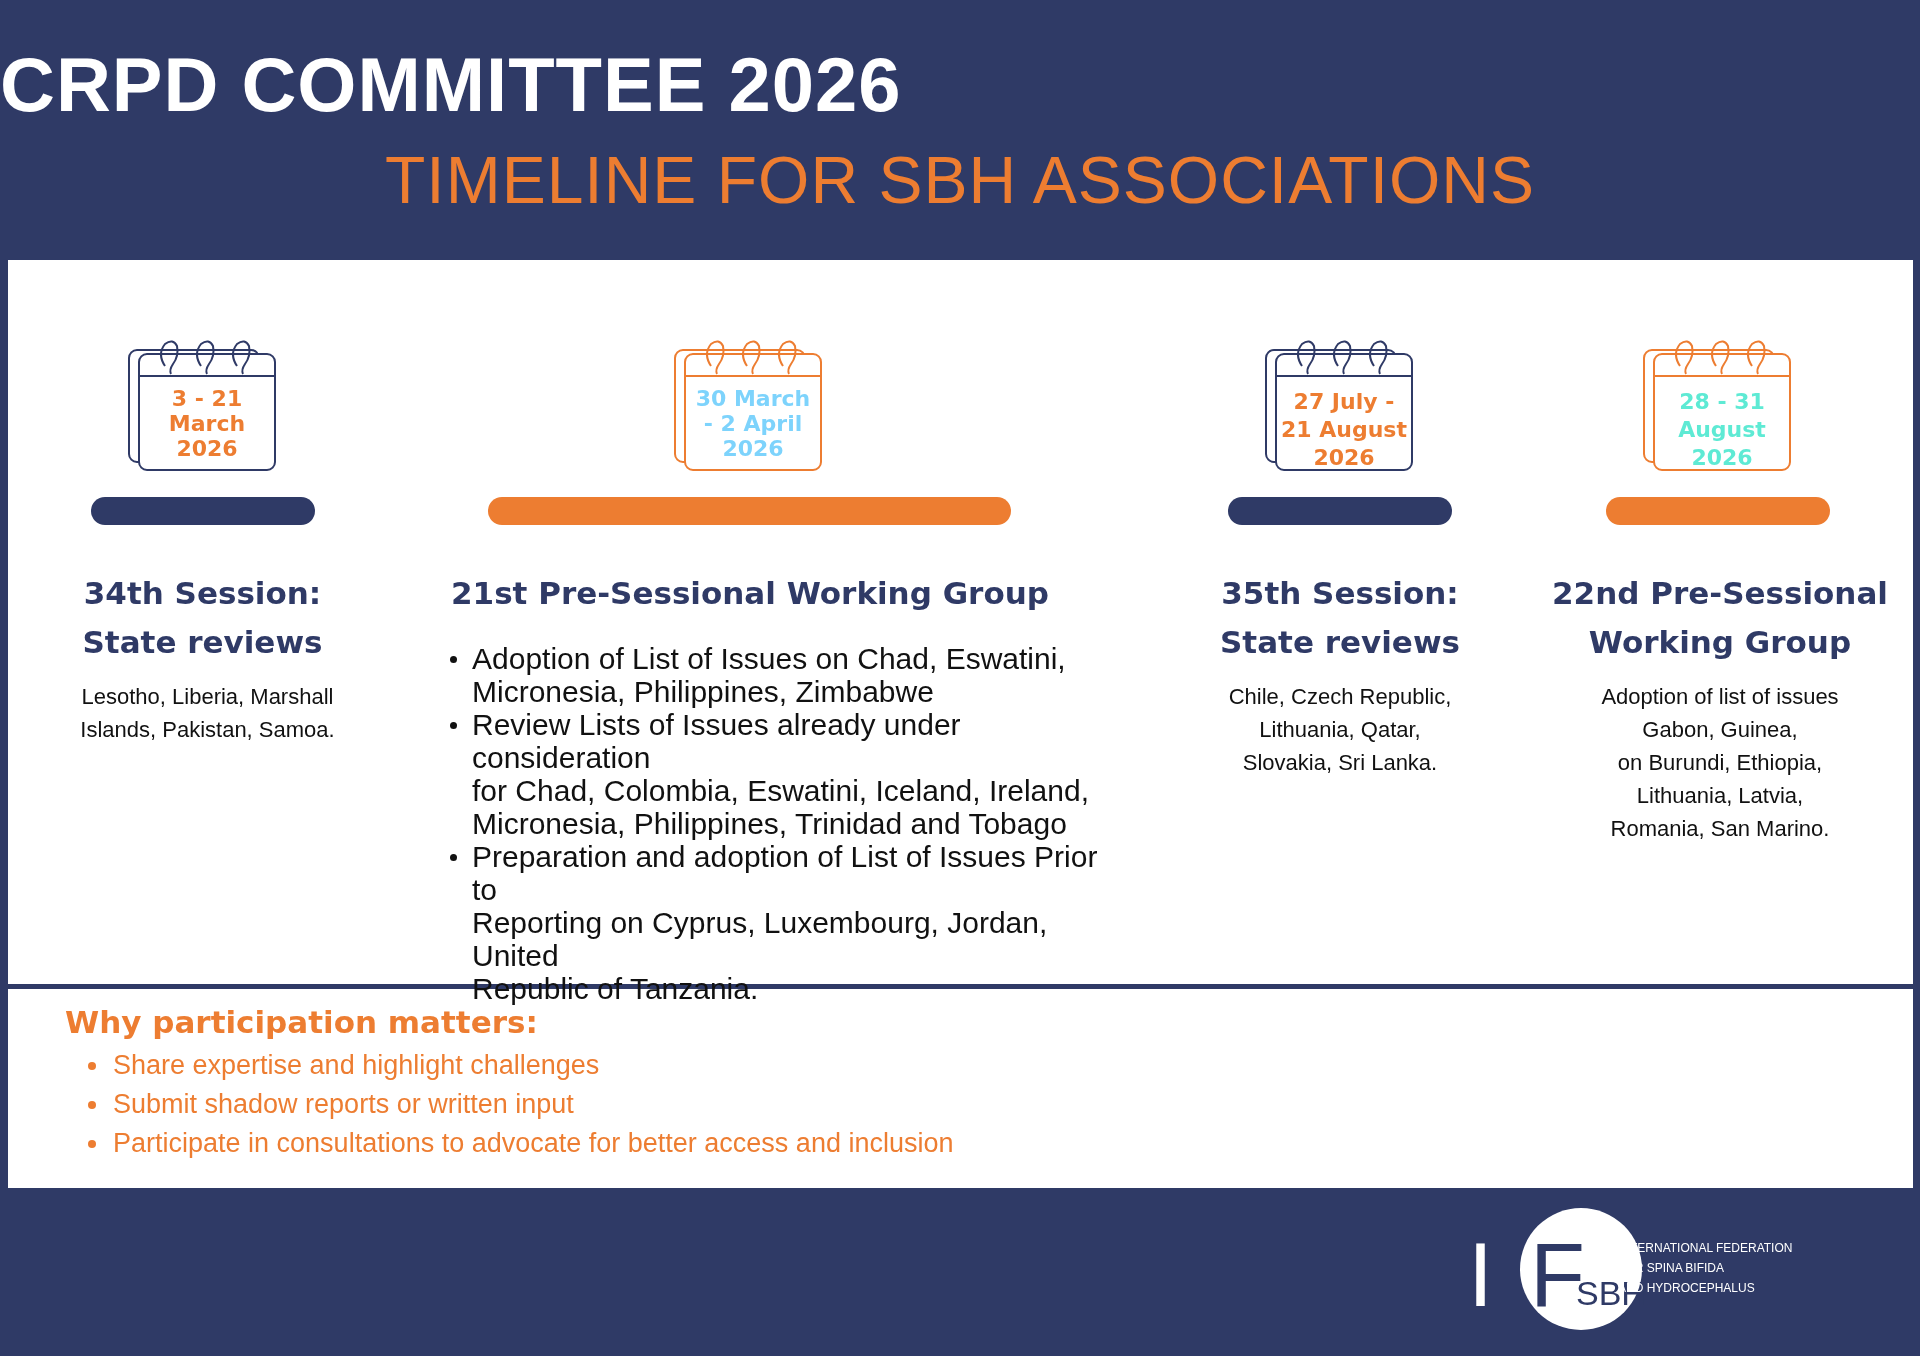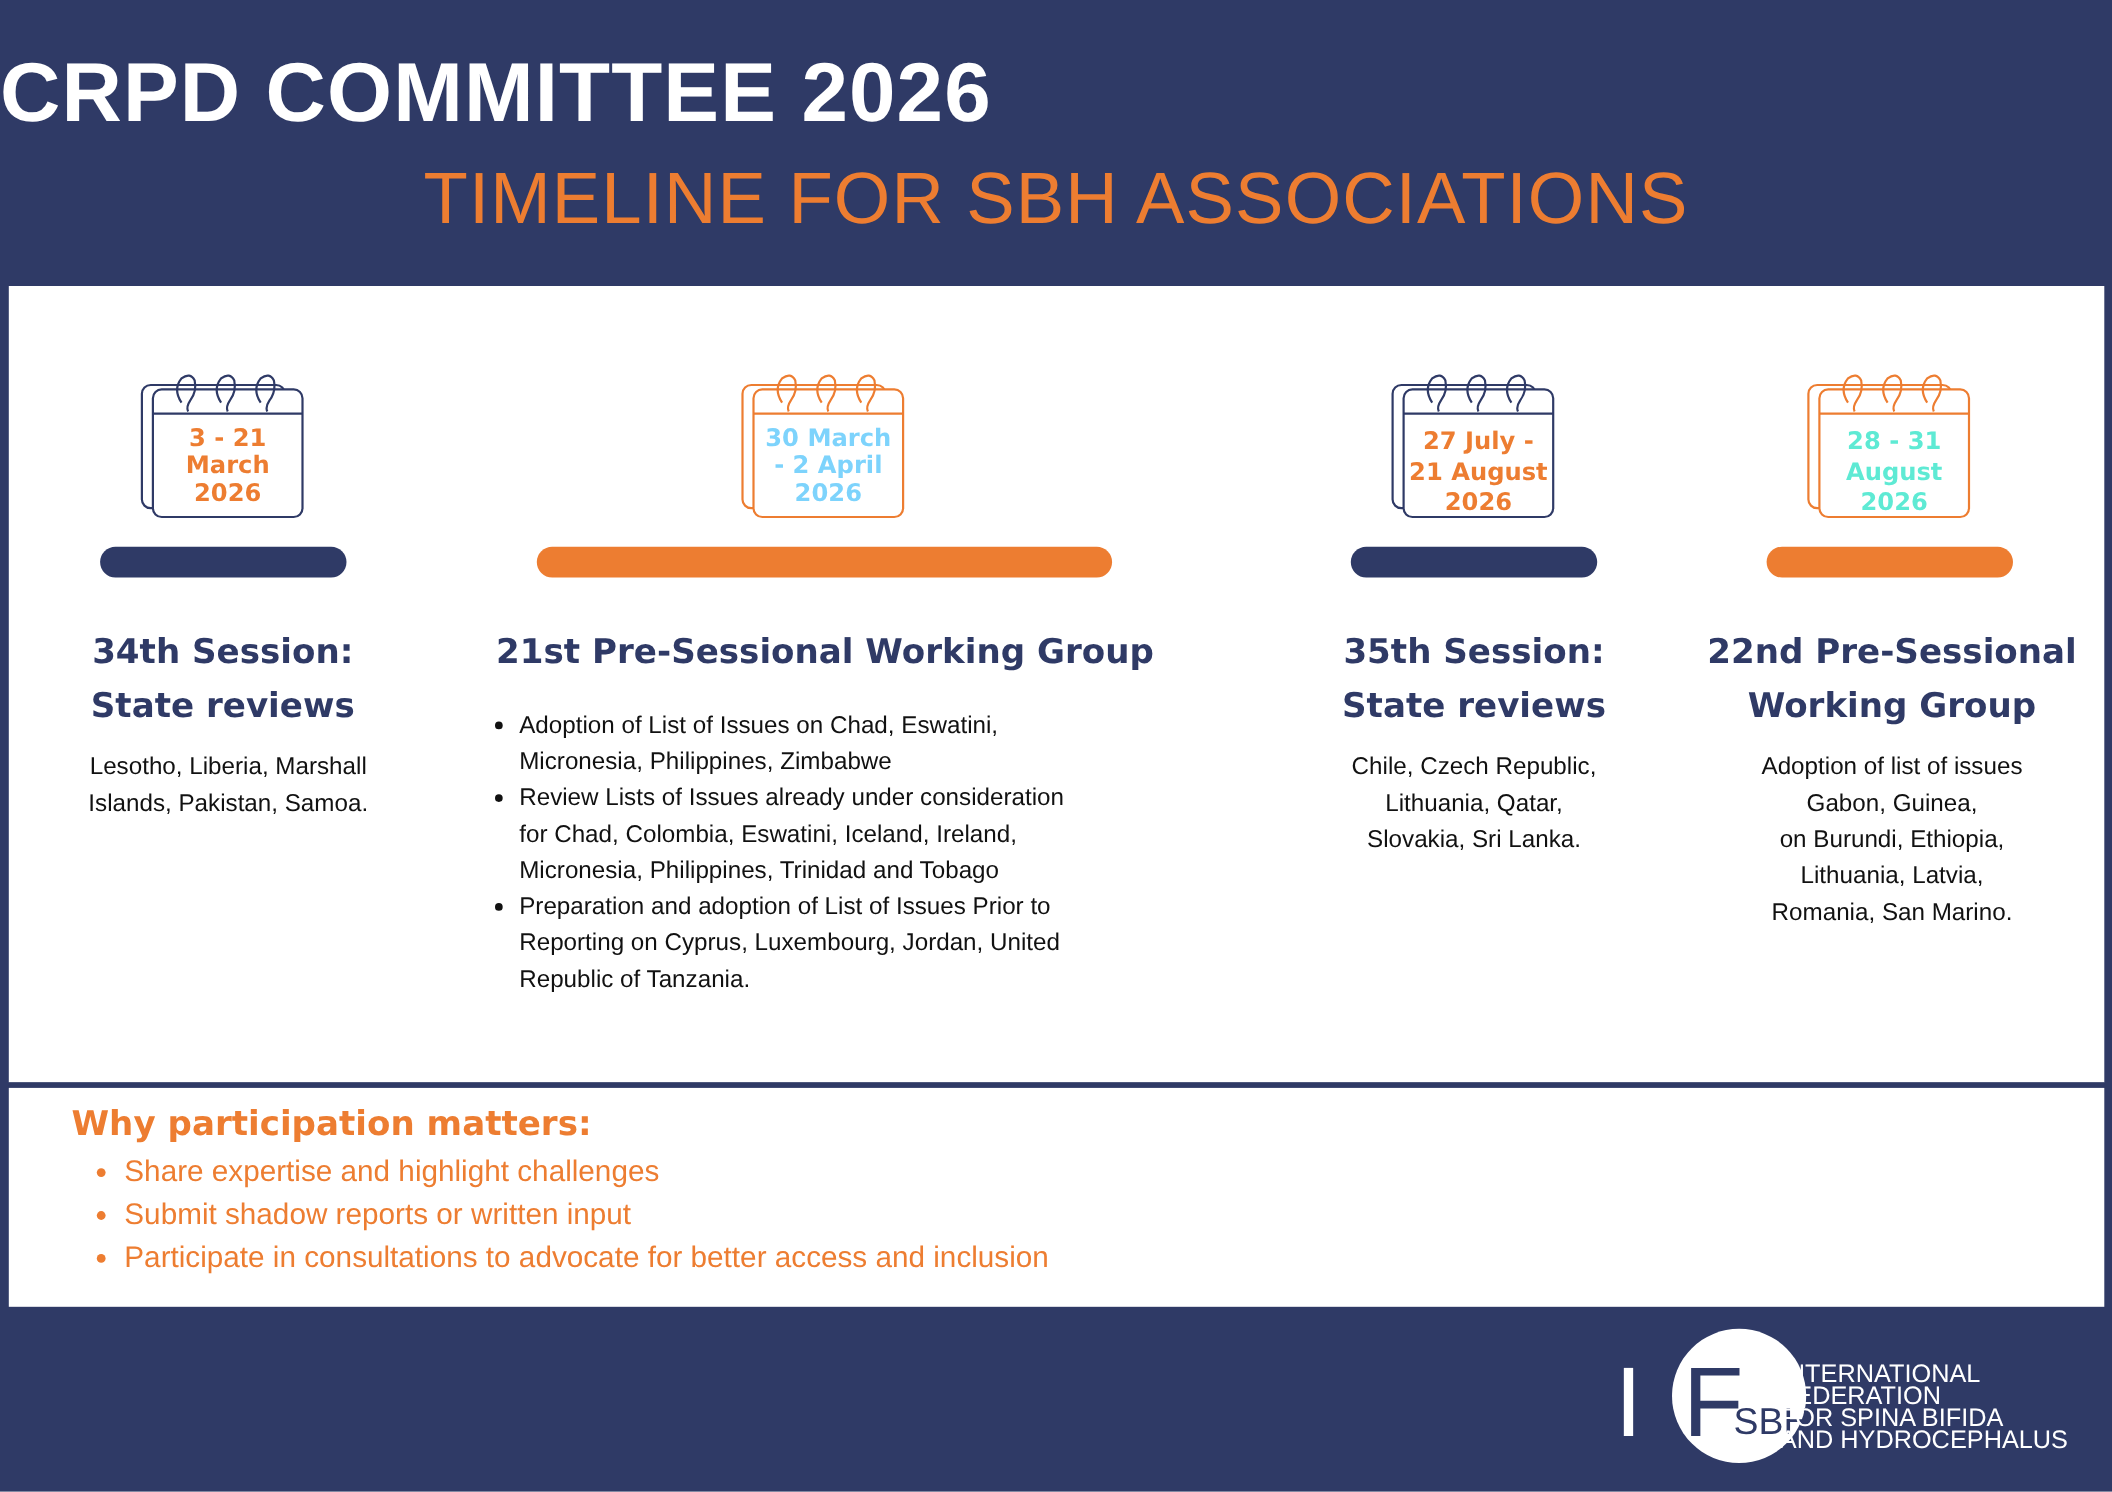--- a/index.html
+++ b/index.html
@@ -51,21 +51,21 @@
     color: #2f3a66; font-size: 31px; line-height: 49px;
     font-family: "DejaVu Sans", sans-serif;
   }
   .col-body {
     position: absolute; text-align: center; color: #111111;
     font-size: 22px; line-height: 33px;
     font-family: "Liberation Sans", sans-serif;
   }
   .bullets {
     position: absolute; list-style: none; color: #111111;
-    font-size: 22px; line-height: 33px;
+    font-size: 30px; line-height: 33px;
     font-family: "Liberation Sans", sans-serif;
   }
   .bullets li { position: relative; padding-left: 25px; }
   .bullets li::before {
     content: ""; position: absolute; left: 3px; top: 14px;
     width: 7px; height: 7px; border-radius: 50%; background: #111111;
   }
   .why-title {
     position: absolute; left: 65px; top: 1000px; color: #ed7d31;
     font-weight: bold; font-size: 31px; line-height: 44px;
@@ -93,21 +93,21 @@
   .logo-F {
     position: absolute; left: 62px; top: 22px; color: #2f3a66;
     font-size: 90px; line-height: 90px; font-family: "Liberation Sans", sans-serif;
   }
   .logo-sbh {
     position: absolute; left: 108px; top: 68px; color: #2f3a66;
     font-size: 34px; line-height: 34px; font-family: "Liberation Sans", sans-serif;
   }
   .logo-text {
     position: absolute; left: 150px; top: 30px; color: #ffffff;
-    font-size: 23px; line-height: 20px; font-family: "Liberation Sans", sans-serif;
+    font-size: 12px; line-height: 20px; font-family: "Liberation Sans", sans-serif;
   }
 </style>
 </head>
 <body>
 
 <div class="header">
   <div class="title">CRPD COMMITTEE 2026</div>
   <div class="subtitle">TIMELINE FOR SBH ASSOCIATIONS</div>
 </div>
 

